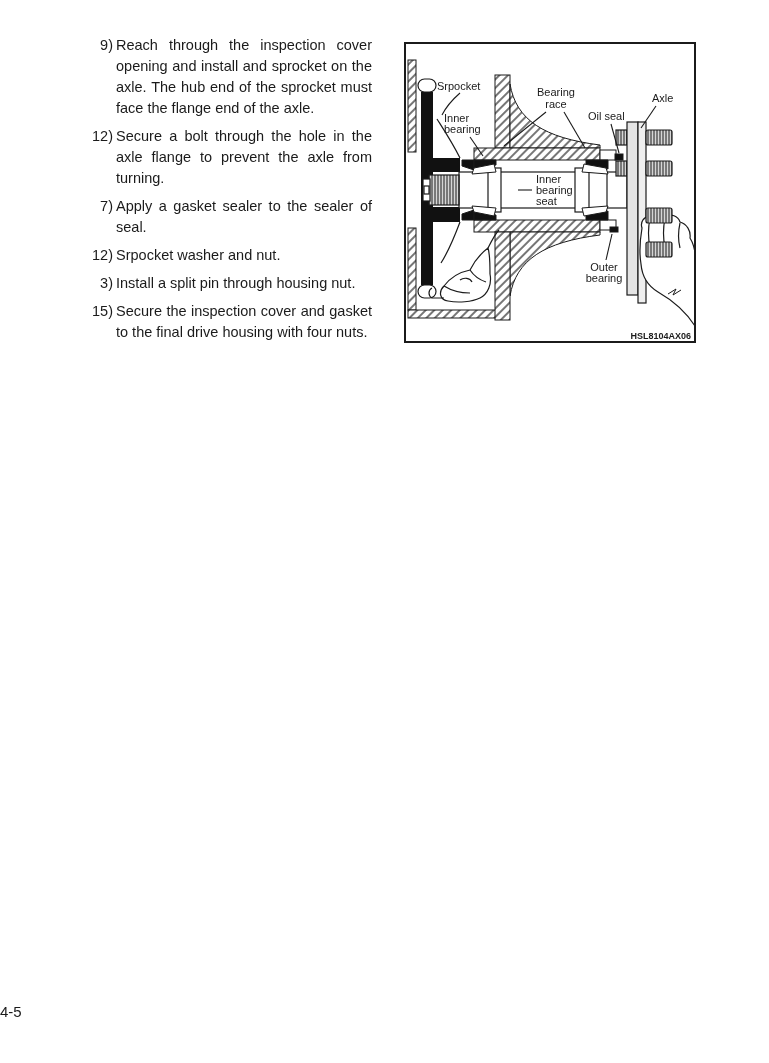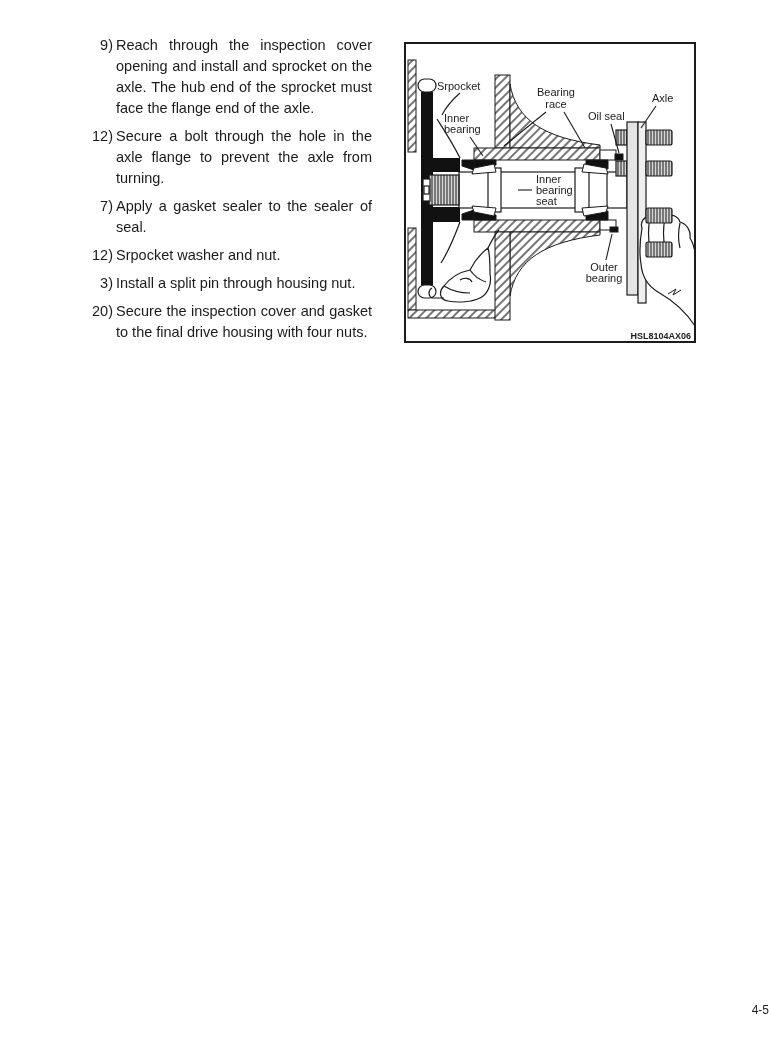--- a/index.html
+++ b/index.html
@@ -31,22 +31,22 @@
     flex:1;
     text-align:justify;
     white-space:pre-line;
   }
   .figure-box{
     position:absolute;left:404px;top:42px;width:287px;height:301px;
   }
   .figure-box svg{display:block;}
   .page-number{
     position:absolute;left:0;right:0;top:1003px;
-    text-align:right;
-    font-size:12px;
+    text-align:left;
+    font-size:15px;
   }
   svg text{
     font-family:"Liberation Sans", sans-serif;
     fill:#1b1b1b;
   }
   .fig-label{font-size:11px;}
   .fig-code{font-size:9px;font-weight:bold;}
 </style>
 </head>
 <body>
@@ -68,21 +68,21 @@
     </div>
     <div class="step">
       <span class="num">12)</span>
       <span class="txt">Srpocket washer and nut.</span>
     </div>
     <div class="step">
       <span class="num">3)</span>
       <span class="txt">Install a split pin through housing nut.</span>
     </div>
     <div class="step">
-      <span class="num">20)</span>
+      <span class="num">15)</span>
       <span class="txt">Secure the inspection cover and gasket to the final drive housing with four nuts.</span>
     </div>
   </div>
 
   <div class="figure-box">
     <svg viewBox="0 0 292 301" width="292" height="301">
       <defs>
         <pattern id="hatch" patternUnits="userSpaceOnUse" width="6" height="6" patternTransform="rotate(45)">
           <rect width="6" height="6" fill="#ffffff"></rect>
           <line x1="1" y1="0" x2="1" y2="6" stroke="#1b1b1b" stroke-width="1.2"></line>

